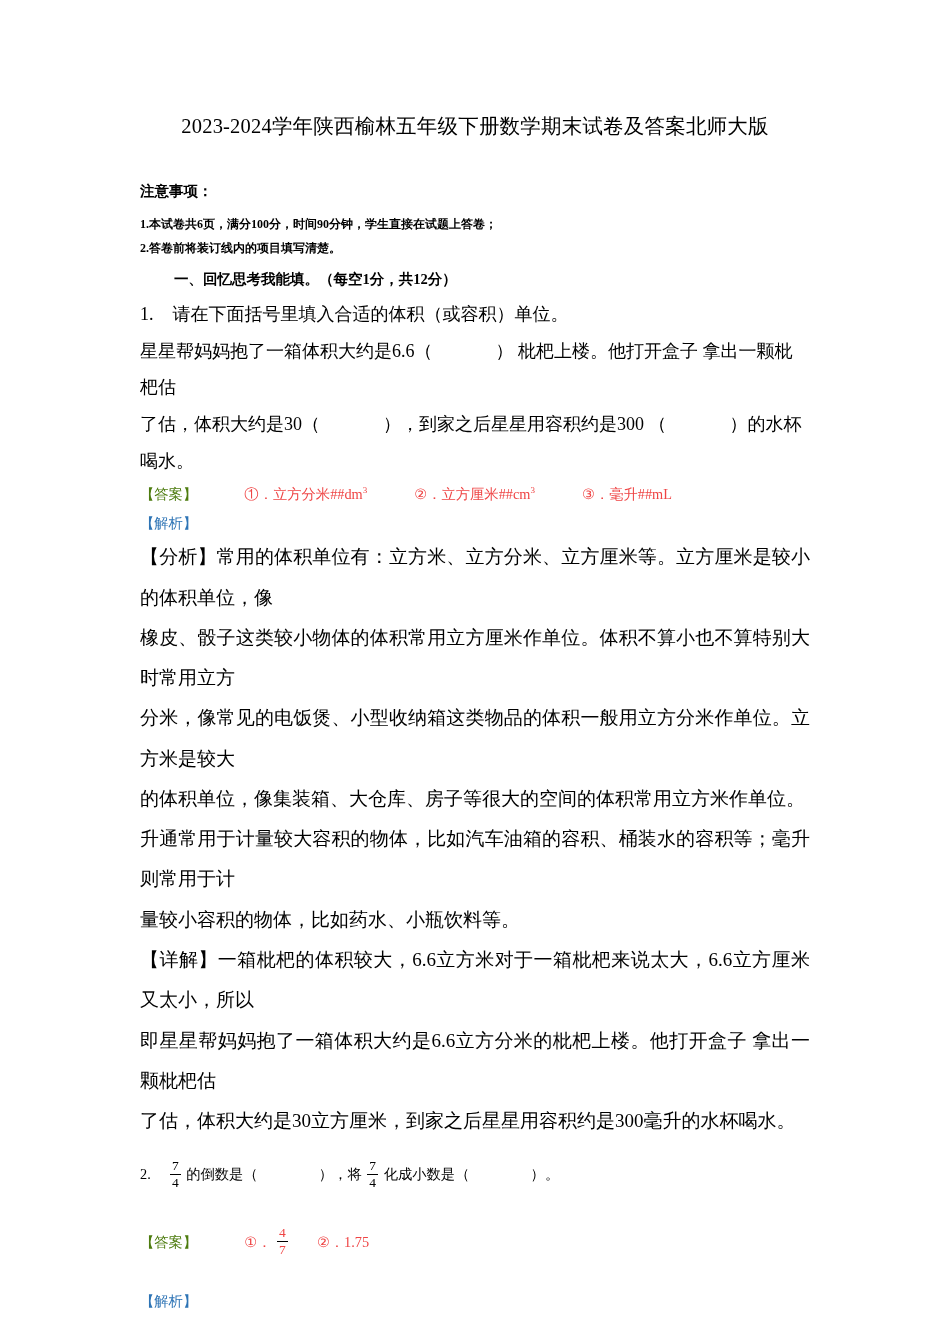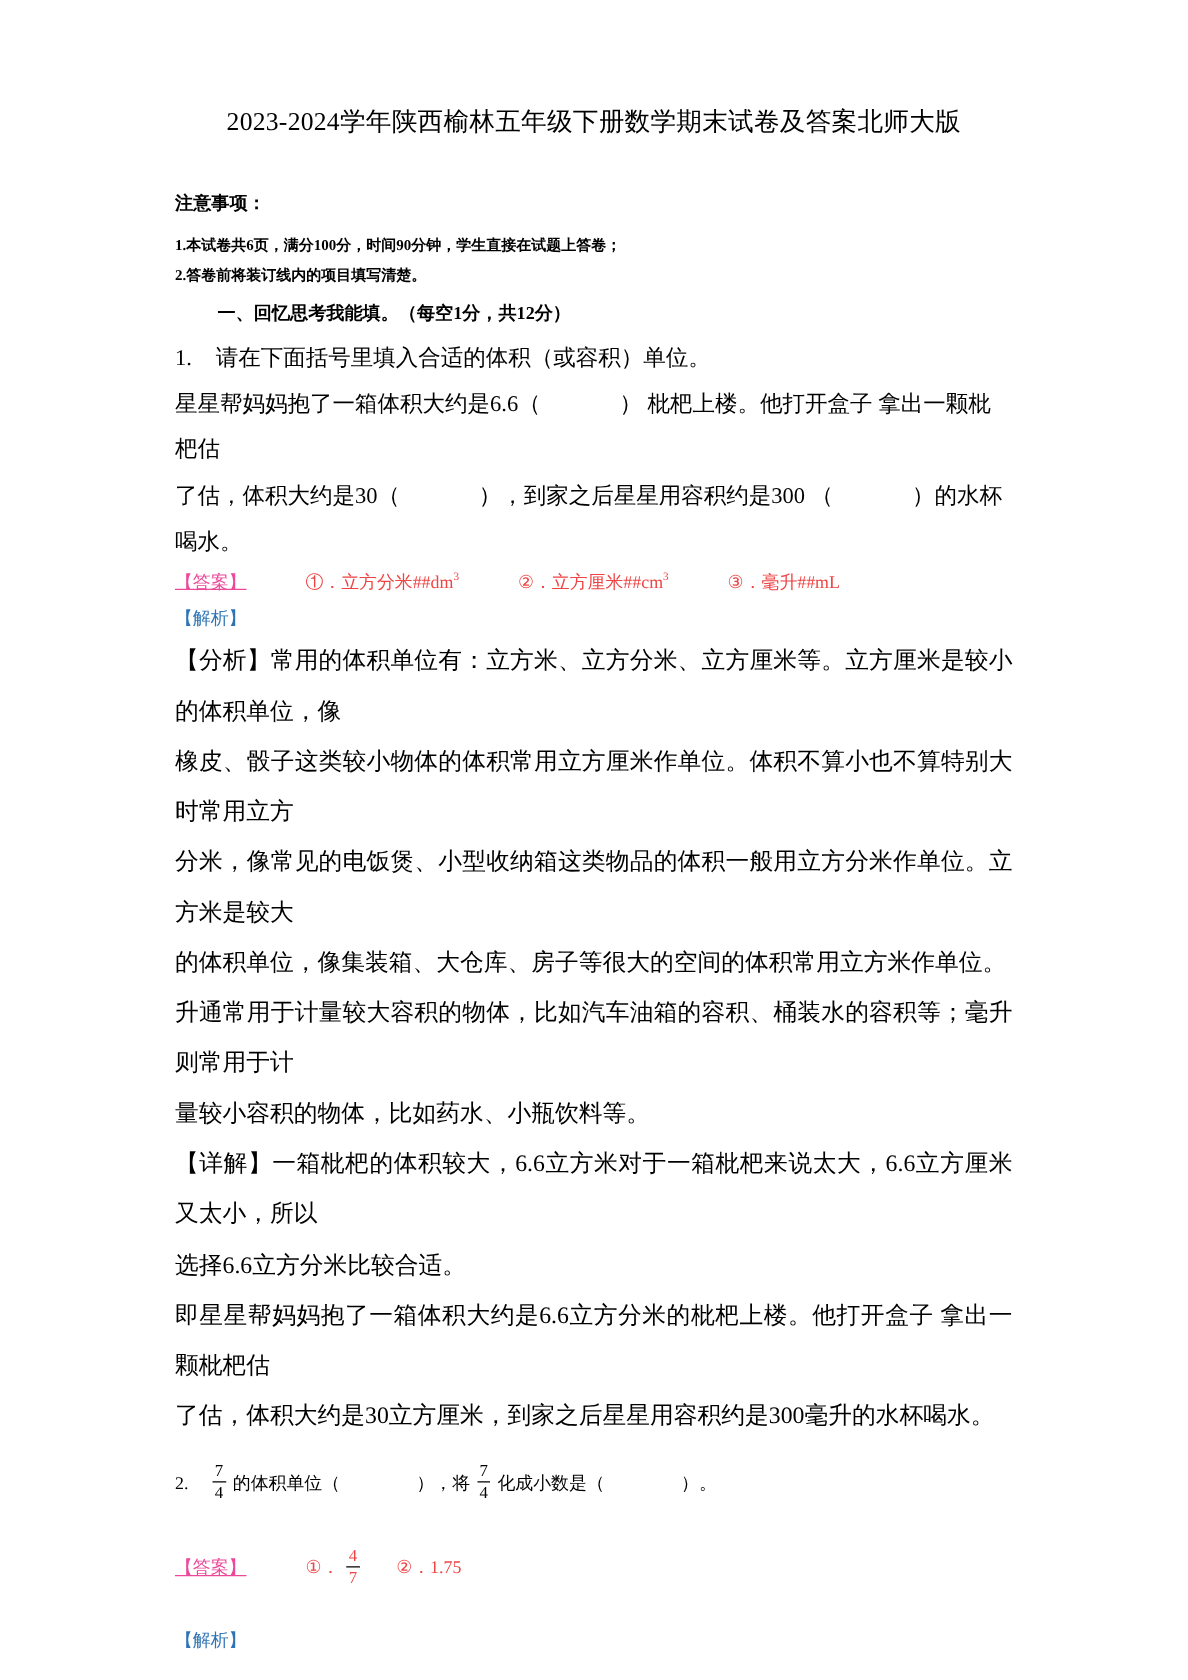--- a/index.html
+++ b/index.html
@@ -12,21 +12,21 @@
     height: 1344px;
     font-family: "Liberation Serif", "DejaVu Serif", serif;
     color: #000000;
     overflow: hidden;
   }
   .page {
     position: relative;
     width: 950px;
     height: 1344px;
     box-sizing: border-box;
-    padding: 72px 140px 40px 140px;
+    padding: 100px 140px 40px 140px;
   }
   .doc-title {
     font-size: 20.5px;
     font-weight: normal;
     text-align: center;
     line-height: 2.55;
     margin: 0 0 10px 0;
     letter-spacing: 0.2px;
   }
   .notice-head {
@@ -51,22 +51,21 @@
     font-size: 18px;
     line-height: 2.05;
   }
   .ans-line {
     font-size: 14.3px;
     line-height: 2.0;
     color: #2e74b5;
     font-weight: normal;
   }
   .tag {
-    color: #ec4899;
-    text-decoration: underline;
+    color: #4d7c0f;
   }
   .blk {
     color: #ef4444;
   }
   .body-line {
     font-size: 19px;
     line-height: 2.12;
     text-align: justify;
   }
   sup.u {
@@ -163,33 +162,32 @@
   <div class="ans-line">【解析】</div>
 
   <div class="body-line">【分析】常用的体积单位有：立方米、立方分米、立方厘米等。立方厘米是较小的体积单位，像</div>
   <div class="body-line">橡皮、骰子这类较小物体的体积常用立方厘米作单位。体积不算小也不算特别大时常用立方</div>
   <div class="body-line">分米，像常见的电饭煲、小型收纳箱这类物品的体积一般用立方分米作单位。立方米是较大</div>
   <div class="body-line">的体积单位，像集装箱、大仓库、房子等很大的空间的体积常用立方米作单位。</div>
   <div class="body-line">升通常用于计量较大容积的物体，比如汽车油箱的容积、桶装水的容积等；毫升则常用于计</div>
   <div class="body-line">量较小容积的物体，比如药水、小瓶饮料等。</div>
 
   <div class="body-line">【详解】一箱枇杷的体积较大，6.6立方米对于一箱枇杷来说太大，6.6立方厘米又太小，所以</div>
-  <div class="body-line">选择6.6立方分米比较合适。</div>
   <div class="body-line">即星星帮妈妈抱了一箱体积大约是6.6立方分米的枇杷上楼。他打开盒子 拿出一颗枇杷估</div>
   <div class="body-line">了估，体积大约是30立方厘米，到家之后星星用容积约是300毫升的水杯喝水。</div>
 
   <div class="q2row">
     <span>2.</span>
     <span class="sp-xs"></span>
     <span class="frac">
       <span class="num">7</span>
       <span class="bar"></span>
       <span class="den">4</span>
     </span>
-    <span>的体积单位（</span>
+    <span>的倒数是（</span>
     <span class="sp-wide"></span>
     <span>），将</span>
     <span class="frac">
       <span class="num">7</span>
       <span class="bar"></span>
       <span class="den">4</span>
     </span>
     <span>化成小数是（</span>
     <span class="sp-wide"></span>
     <span>）。</span>

